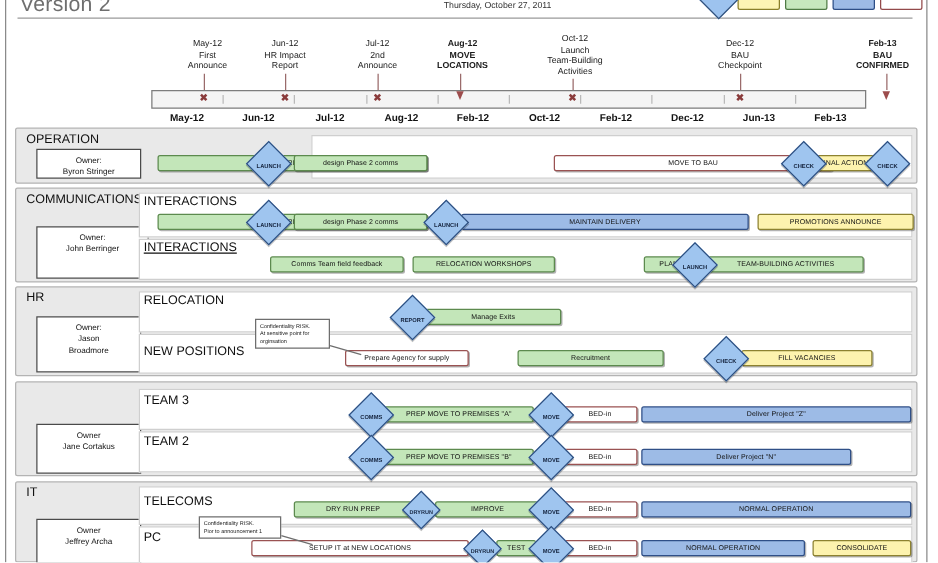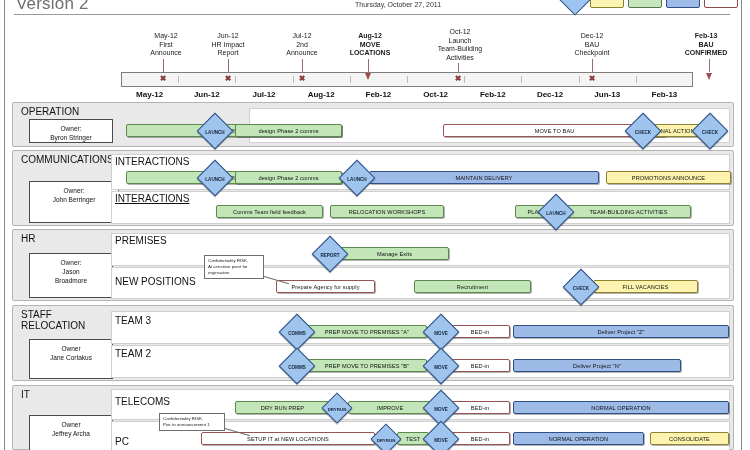--- a/index.html
+++ b/index.html
@@ -257,24 +257,20 @@
         </div>
         <div class="owner-box" style="top: 23px; height: 45px; width: 84px;">
           <div>Owner:</div>
           <div>Jason</div>
           <div>Broadmore</div>
         </div>
         <div class="lane" style="left: 98px; top: 3px; width: 619px; height: 33px;"></div>
         <div class="lane" style="left: 98px; top: 37px; width: 619px; height: 32px;"></div>
       </div>
       <div class="band" style="top: 305px; height: 76px;">
-        <div class="band-title">
-          <div>STAFF</div>
-          <div>RELOCATION</div>
-        </div>
         <div class="owner-box" style="top: 33px; height: 40px; width: 84px;">
           <div>Owner</div>
           <div>Jane Cortakus</div>
         </div>
         <div class="lane" style="left: 98px; top: 5px; width: 619px; height: 33px;"></div>
         <div class="lane" style="left: 98px; top: 39px; width: 619px; height: 33px;"></div>
       </div>
       <div class="band" style="top: 385px; height: 65px;">
         <div class="band-title">
           <div>IT</div>
@@ -324,21 +320,21 @@
     <div class="lane-label" style="left: 115px; top: 193px; text-decoration: underline;">INTERACTIONS</div>
     <div class="bar green" style="left: 216px; top: 205px; width: 107px;">Comms Team field feedback</div>
     <div class="bar green" style="left: 330px; top: 205px; width: 114px;">RELOCATION WORKSHOPS</div>
     <div class="bar green" style="left: 515px; top: 205px; width: 40px;">PLAN</div>
     <div class="dia-node" style="left: 543px; top: 198.5px;">
       <span>
         <div>LAUNCH</div>
       </span>
     </div>
     <div class="bar green" style="left: 566px; top: 205px; width: 125px;">TEAM-BUILDING ACTIVITIES</div>
-    <div class="lane-label" style="left: 115px; top: 235px;">PREMISES</div>
+    <div class="lane-label" style="left: 115px; top: 235px;">RELOCATION</div>
     <div class="dia-node" style="left: 317px; top: 240.5px;">
       <span>
         <div>REPORT</div>
       </span>
     </div>
     <div class="bar green" style="left: 340px; top: 247px; width: 109px;">Manage Exits</div>
     <div class="lane-label" style="left: 115px; top: 276px;">NEW POSITIONS</div>
     <div class="callout" style="left: 204px; width: 60px; top: 255px;">
       <div>Confidentiality RISK.</div>
       <div>At sensitive point for</div>
@@ -390,21 +386,21 @@
       </span>
     </div>
     <div class="bar green" style="left: 348px; top: 401px; width: 84px;">IMPROVE</div>
     <div class="dia-node" style="left: 428px; top: 394.5px;">
       <span>
         <div>MOVE</div>
       </span>
     </div>
     <div class="bar white" style="left: 450px; top: 401px; width: 60px;">BED-in</div>
     <div class="bar blue" style="left: 513px; top: 401px; width: 216px;">NORMAL OPERATION</div>
-    <div class="lane-label" style="left: 115px; top: 436px;">PC</div>
+    <div class="lane-label" style="left: 115px; top: 425px;">PC</div>
     <div class="callout" style="left: 159px; width: 66px; top: 413px;">
       <div>Confidentiality RISK.</div>
       <div>Pior to announcement 1</div>
     </div>
     <div class="callout-line" style="left: 225px; top: 428px; width: 26px; height: 1px; transform: rotate(16deg); transform-origin: left center;"></div>
     <div class="bar white" style="left: 201px; top: 432px; width: 174px;">SETUP IT at NEW LOCATIONS</div>
     <div class="dia-node dia-sm" style="left: 375px; top: 427.5px;">
       <span>
         <div>DRY</div>
         <div>RUN</div>

